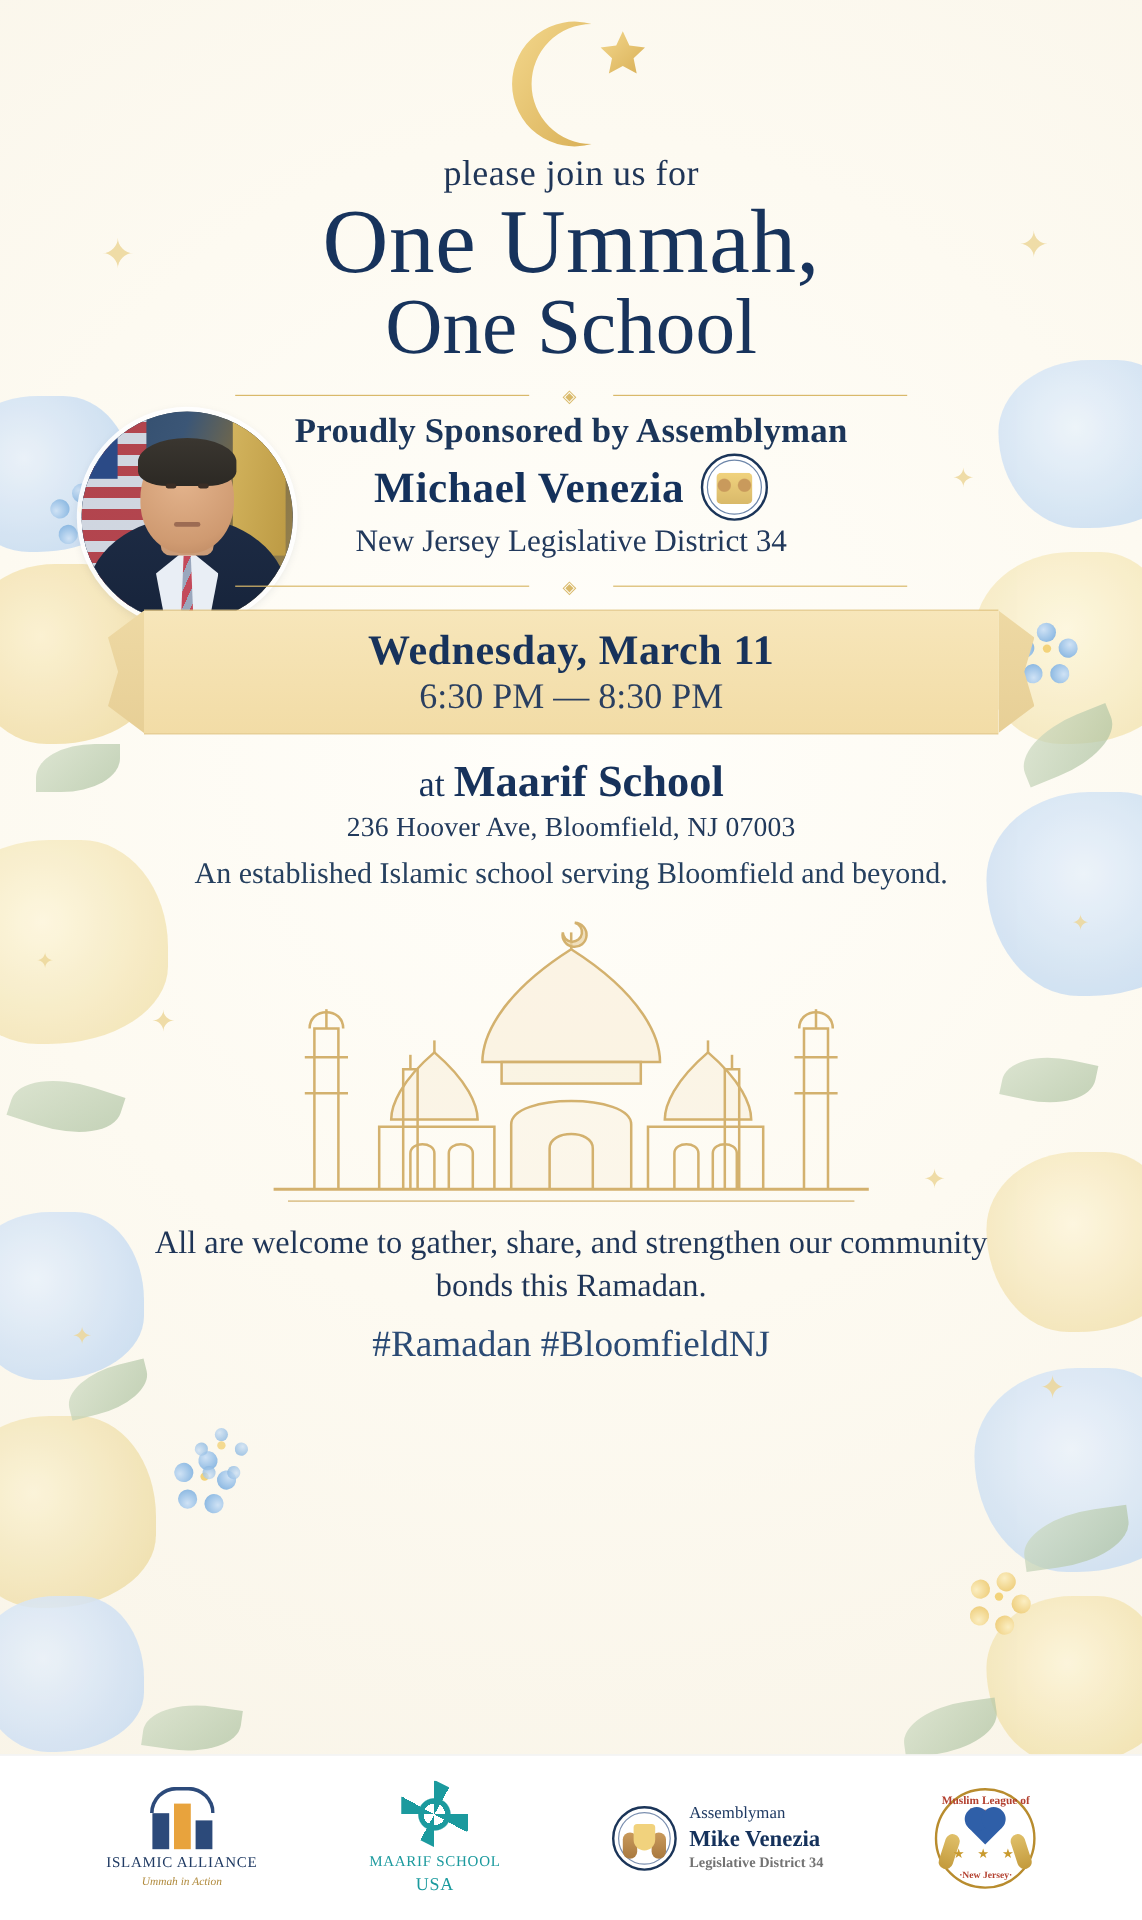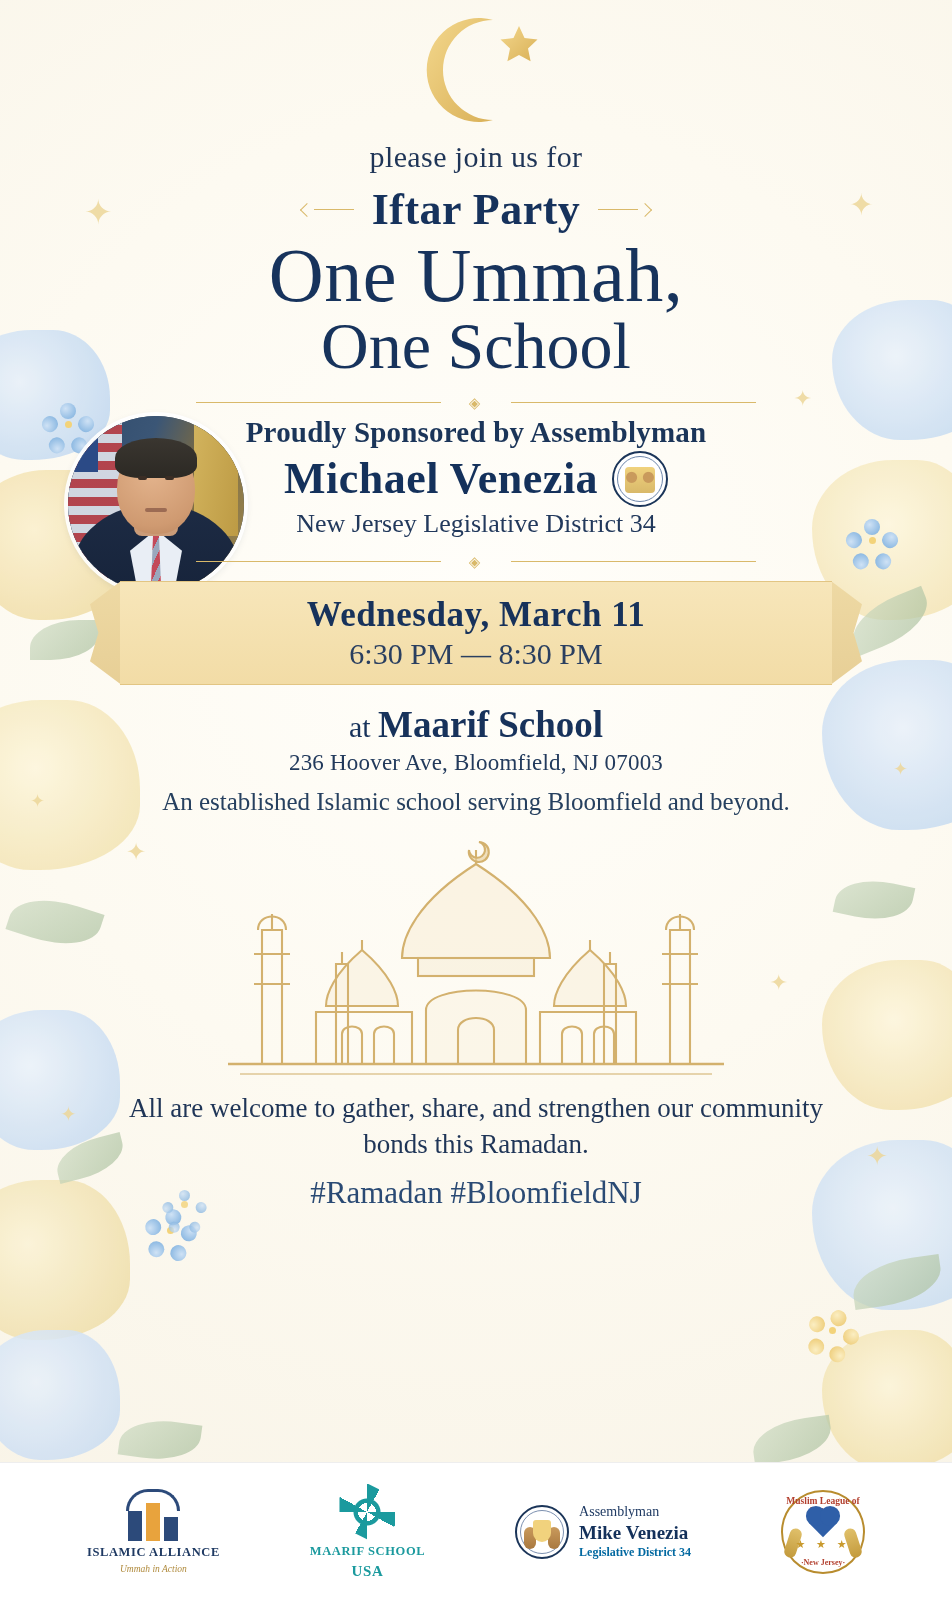--- a/index.html
+++ b/index.html
@@ -57,21 +57,20 @@
   .crescent-wrap { position:absolute; left:0; right:0; top:8px; height:120px; }
   .crescent {
     position:absolute; left:50%; top:6px; transform:translateX(-50%);
   }
 
   
   .content {
     position:absolute; left:0; right:0; top:0; bottom:0;
     display:flex; flex-direction:column; align-items:center;
     padding-top: 128px;
-    margin-top: 12px;
   }
   .join-line {
     font-size: 30px; color:#1f3557; letter-spacing:.4px;
   }
   .iftar-row {
     display:flex; align-items:center; gap:18px; margin-top:10px;
   }
   .iftar {
     font-size: 44px; font-weight:700; color:#16325c; letter-spacing:.5px;
   }
@@ -116,21 +115,21 @@
     position:absolute; left:50%; top:0; transform:translateX(-50%);
     color:#d9b96a; font-size:15px; letter-spacing:3px;
   }
 
   .sponsor-block {
     position:relative; width: 952px; display:flex; flex-direction:column;
     align-items:center;
   }
   .sponsor-by { font-size: 29px; color:#1b3559; font-weight:700; letter-spacing:.2px; }
   .name-row { display:flex; align-items:center; gap:14px; margin-top:2px;}
-  .sponsor-name { font-size: 44px; color:#14315b; font-weight:700; letter-spacing:.5px;}
+  .sponsor-name { font-size: 36px; color:#14315b; font-weight:700; letter-spacing:.5px;}
   .district { font-size:26px; color:#22395c; margin-top:2px;}
 
   .seal {
     width:56px; height:56px; border-radius:50%;
     background:#fff;
     border:2px solid #1b3559;
     position:relative; overflow:hidden;
     flex: 0 0 auto;
   }
   .seal .ring {
@@ -244,21 +243,21 @@
 
   
   .footer {
     position:absolute; left:0; right:0; bottom:0; height:138px;
     background:#ffffff;
     display:flex; align-items:center; justify-content:space-around;
     padding: 0 42px;
     border-top:1px solid #eee;
   }
   .logo { display:flex; flex-direction:column; align-items:center; gap:4px; }
-  .logo .lbl { font-size:12.5px; font-weight:700; letter-spacing:.6px; }
+  .logo .lbl { font-size:12.5px; font-weight:400; letter-spacing:.6px; }
   .logo .sub { font-size:9.5px; }
 
   .ia-mark { width:62px;height:52px; position:relative; }
   .ia-mark .dome {
     position:absolute; left:50%; top:0; transform:translateX(-50%);
     width:54px;height:22px;border-radius:28px 28px 0 0;
     border:3px solid #2c4a7a; border-bottom:none;
   }
   .ia-mark .b1{ position:absolute; left:6px; bottom:0; width:14px;height:30px; background:#2c4a7a;}
   .ia-mark .b2{ position:absolute; left:24px; bottom:0; width:14px;height:38px; background:#e8a33d;}
@@ -279,21 +278,21 @@
     width:18px;height:22px;background:#f1d27d; border-radius:3px 3px 9px 9px;
   }
   .nj-seal .fl{ position:absolute; left:7px; top:20px; width:12px;height:22px;border-radius:6px;
     background:linear-gradient(#c99a5c,#a9793f);}
   .nj-seal .fr{ position:absolute; right:7px; top:20px; width:12px;height:22px;border-radius:6px;
     background:linear-gradient(#c99a5c,#a9793f);}
 
   .mv-text { display:flex; flex-direction:column; align-items:flex-start; line-height:1.25; }
   .mv-text .t1{ font-size:14px; color:#1f3a63; font-weight:400;text-align:center;}
   .mv-text .t2{ font-size:19px; color:#14315b; font-weight:700;}
-  .mv-text .t3{ font-size:12px; color:#0369a1; font-weight:700;}
+  .mv-text .t3{ font-size:12px; color:#737373; font-weight:700;}
 
   .mlv{ width:84px;height:84px; position:relative; }
   .mlv .circ{
     position:absolute; inset:0; border-radius:50%;
     border:2px solid #b88c2e;
   }
   .mlv .arc-top{
     position:absolute; left:0; right:0; top:6px; text-align:center;
     font-size:9.5px; color:#b3402f; font-weight:700;
   }
@@ -412,25 +411,20 @@
       </defs>
       <path d="M92 6 A52 52 0 1 0 92 106 A42 42 0 1 1 92 6 Z" fill="url(#gm)"></path>
       <path d="M118 12 l5.5 12 13 1.5 -9.5 9 2.6 12.8 -11.6-6.4 -11.6 6.4 2.6-12.8 -9.5-9 13-1.5 z" fill="url(#gm)"></path>
     </svg>
   </div>
 
   <div class="content">
 
     <div class="join-line">please join us for</div>
 
-    <div class="iftar-row">
-      <span class="orn left"></span>
-      <span class="iftar">Iftar Party</span>
-      <span class="orn"></span>
-    </div>
 
     <div class="title1">One Ummah,</div>
     <div class="title2">One School</div>
 
 
     <div class="divider">
       <span>◈</span>
     </div>
 
     <div class="sponsor-block">

